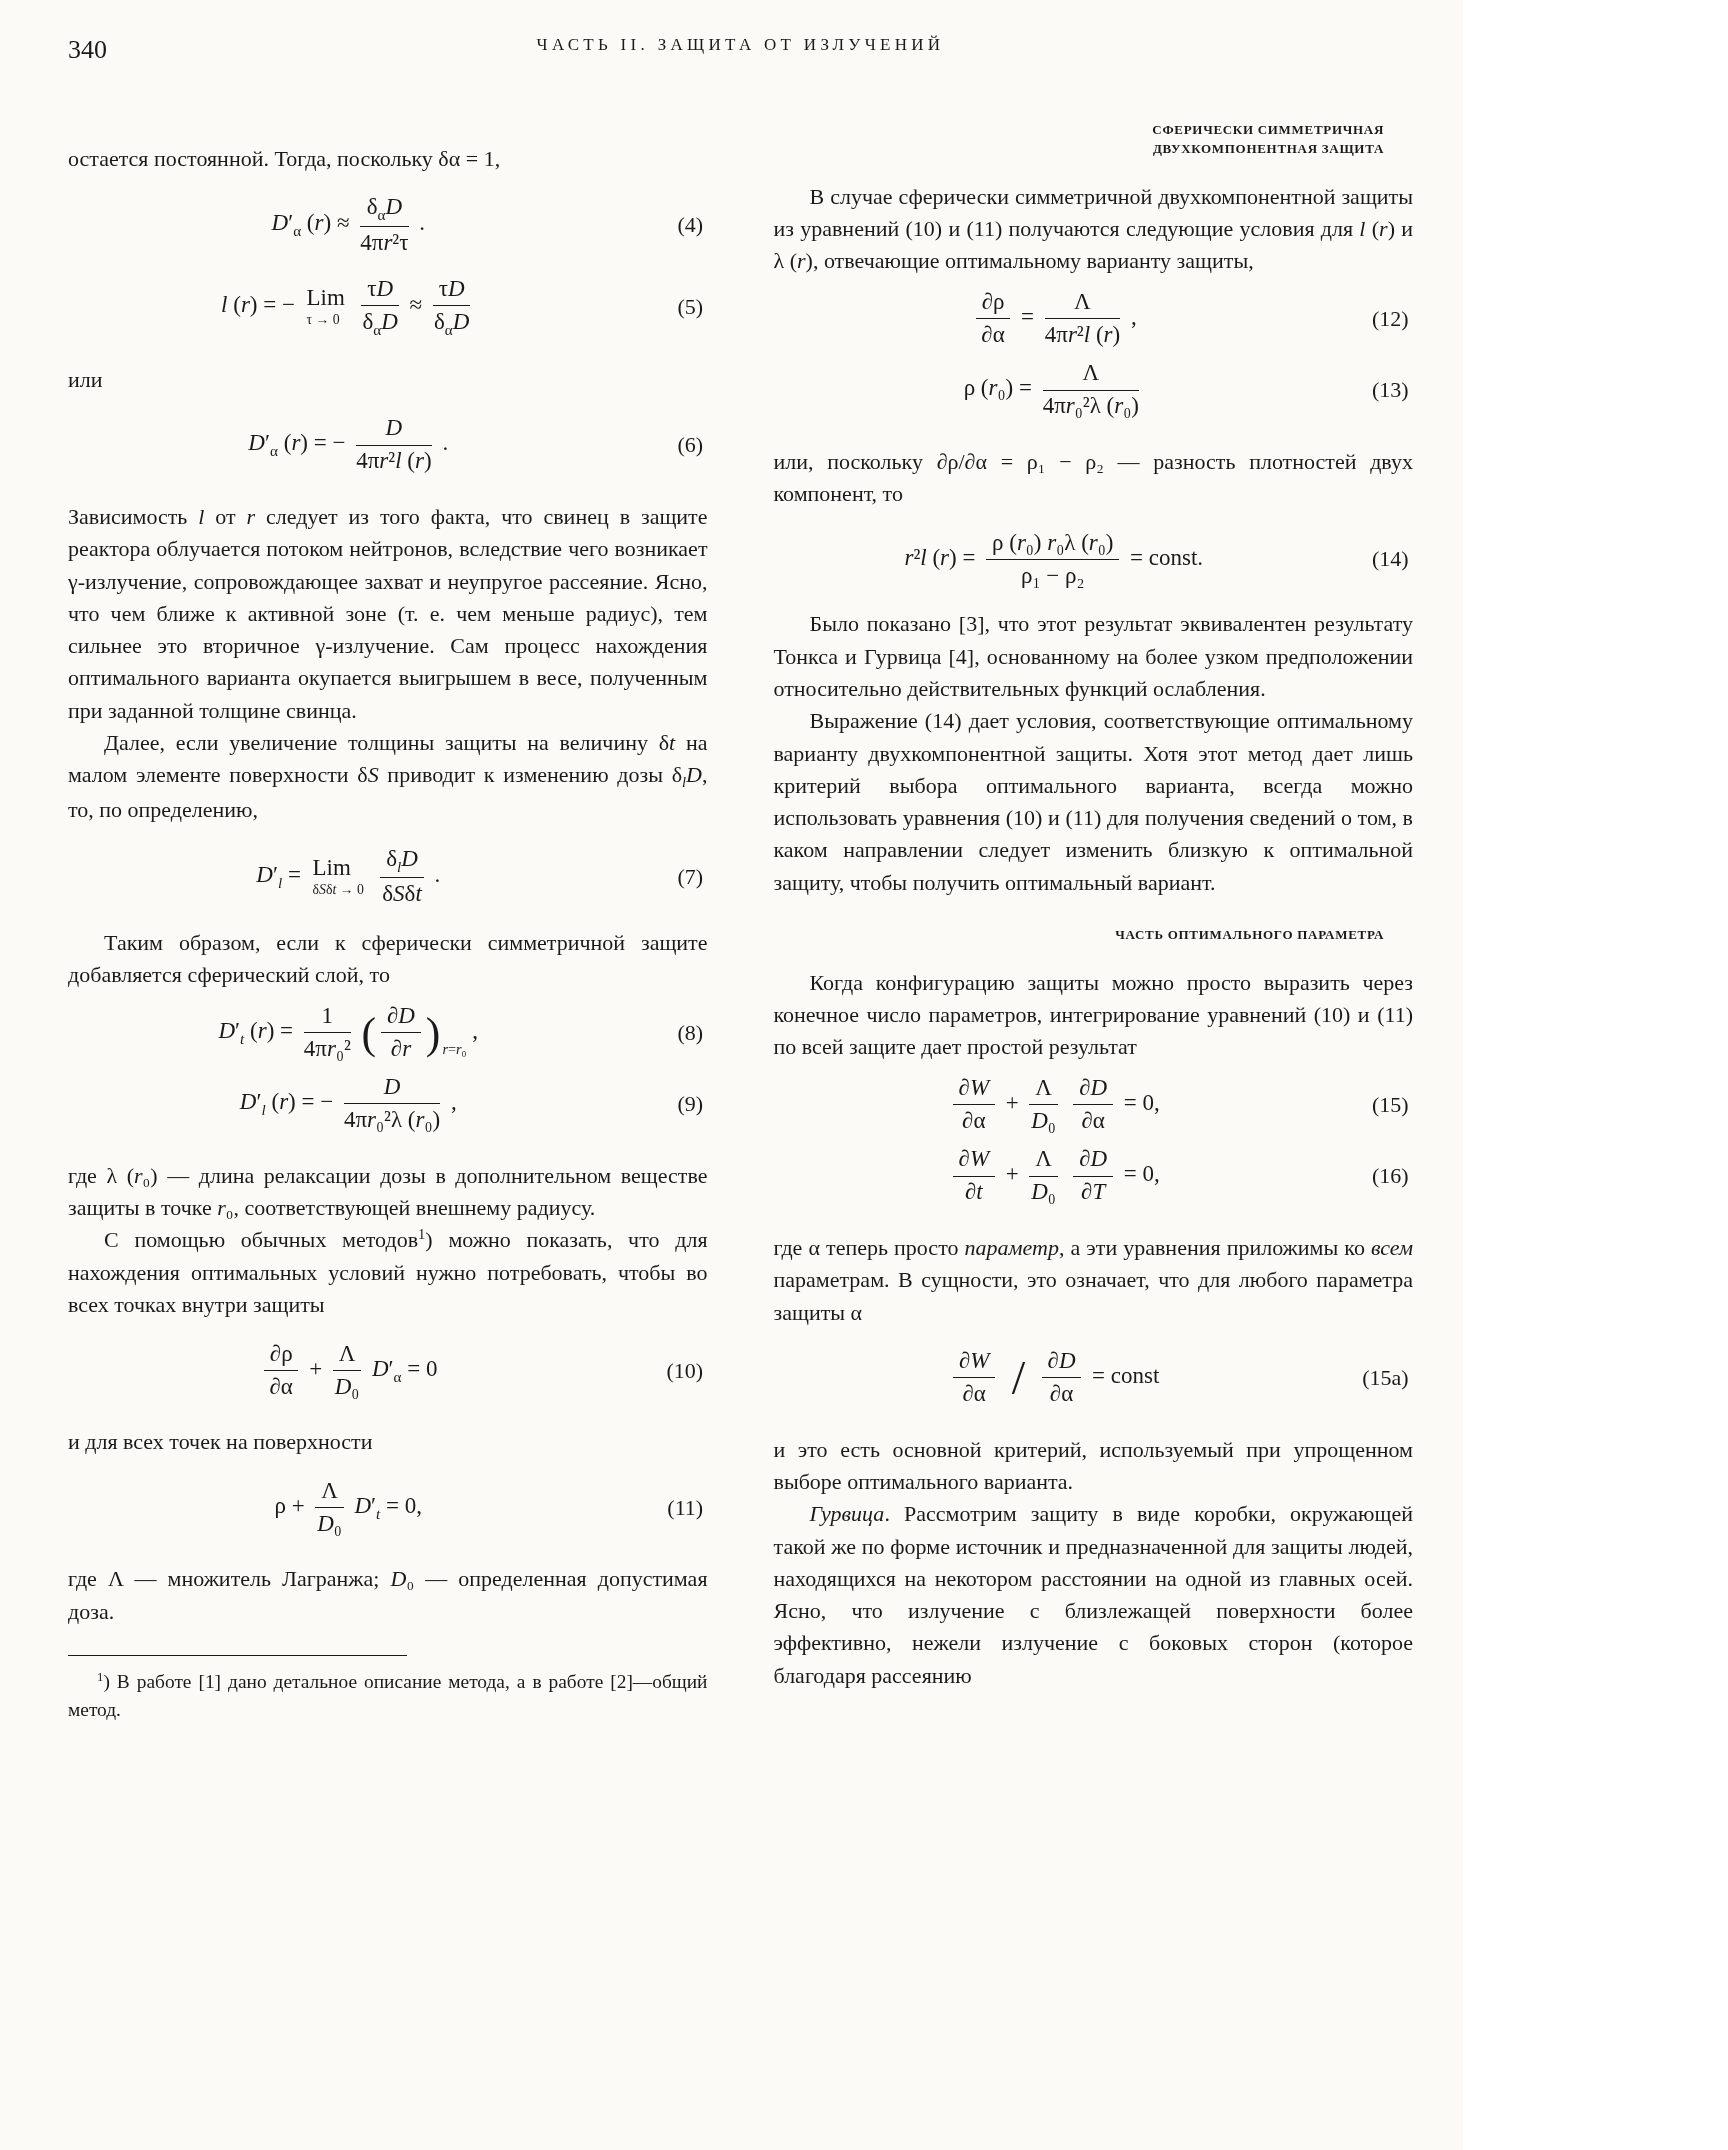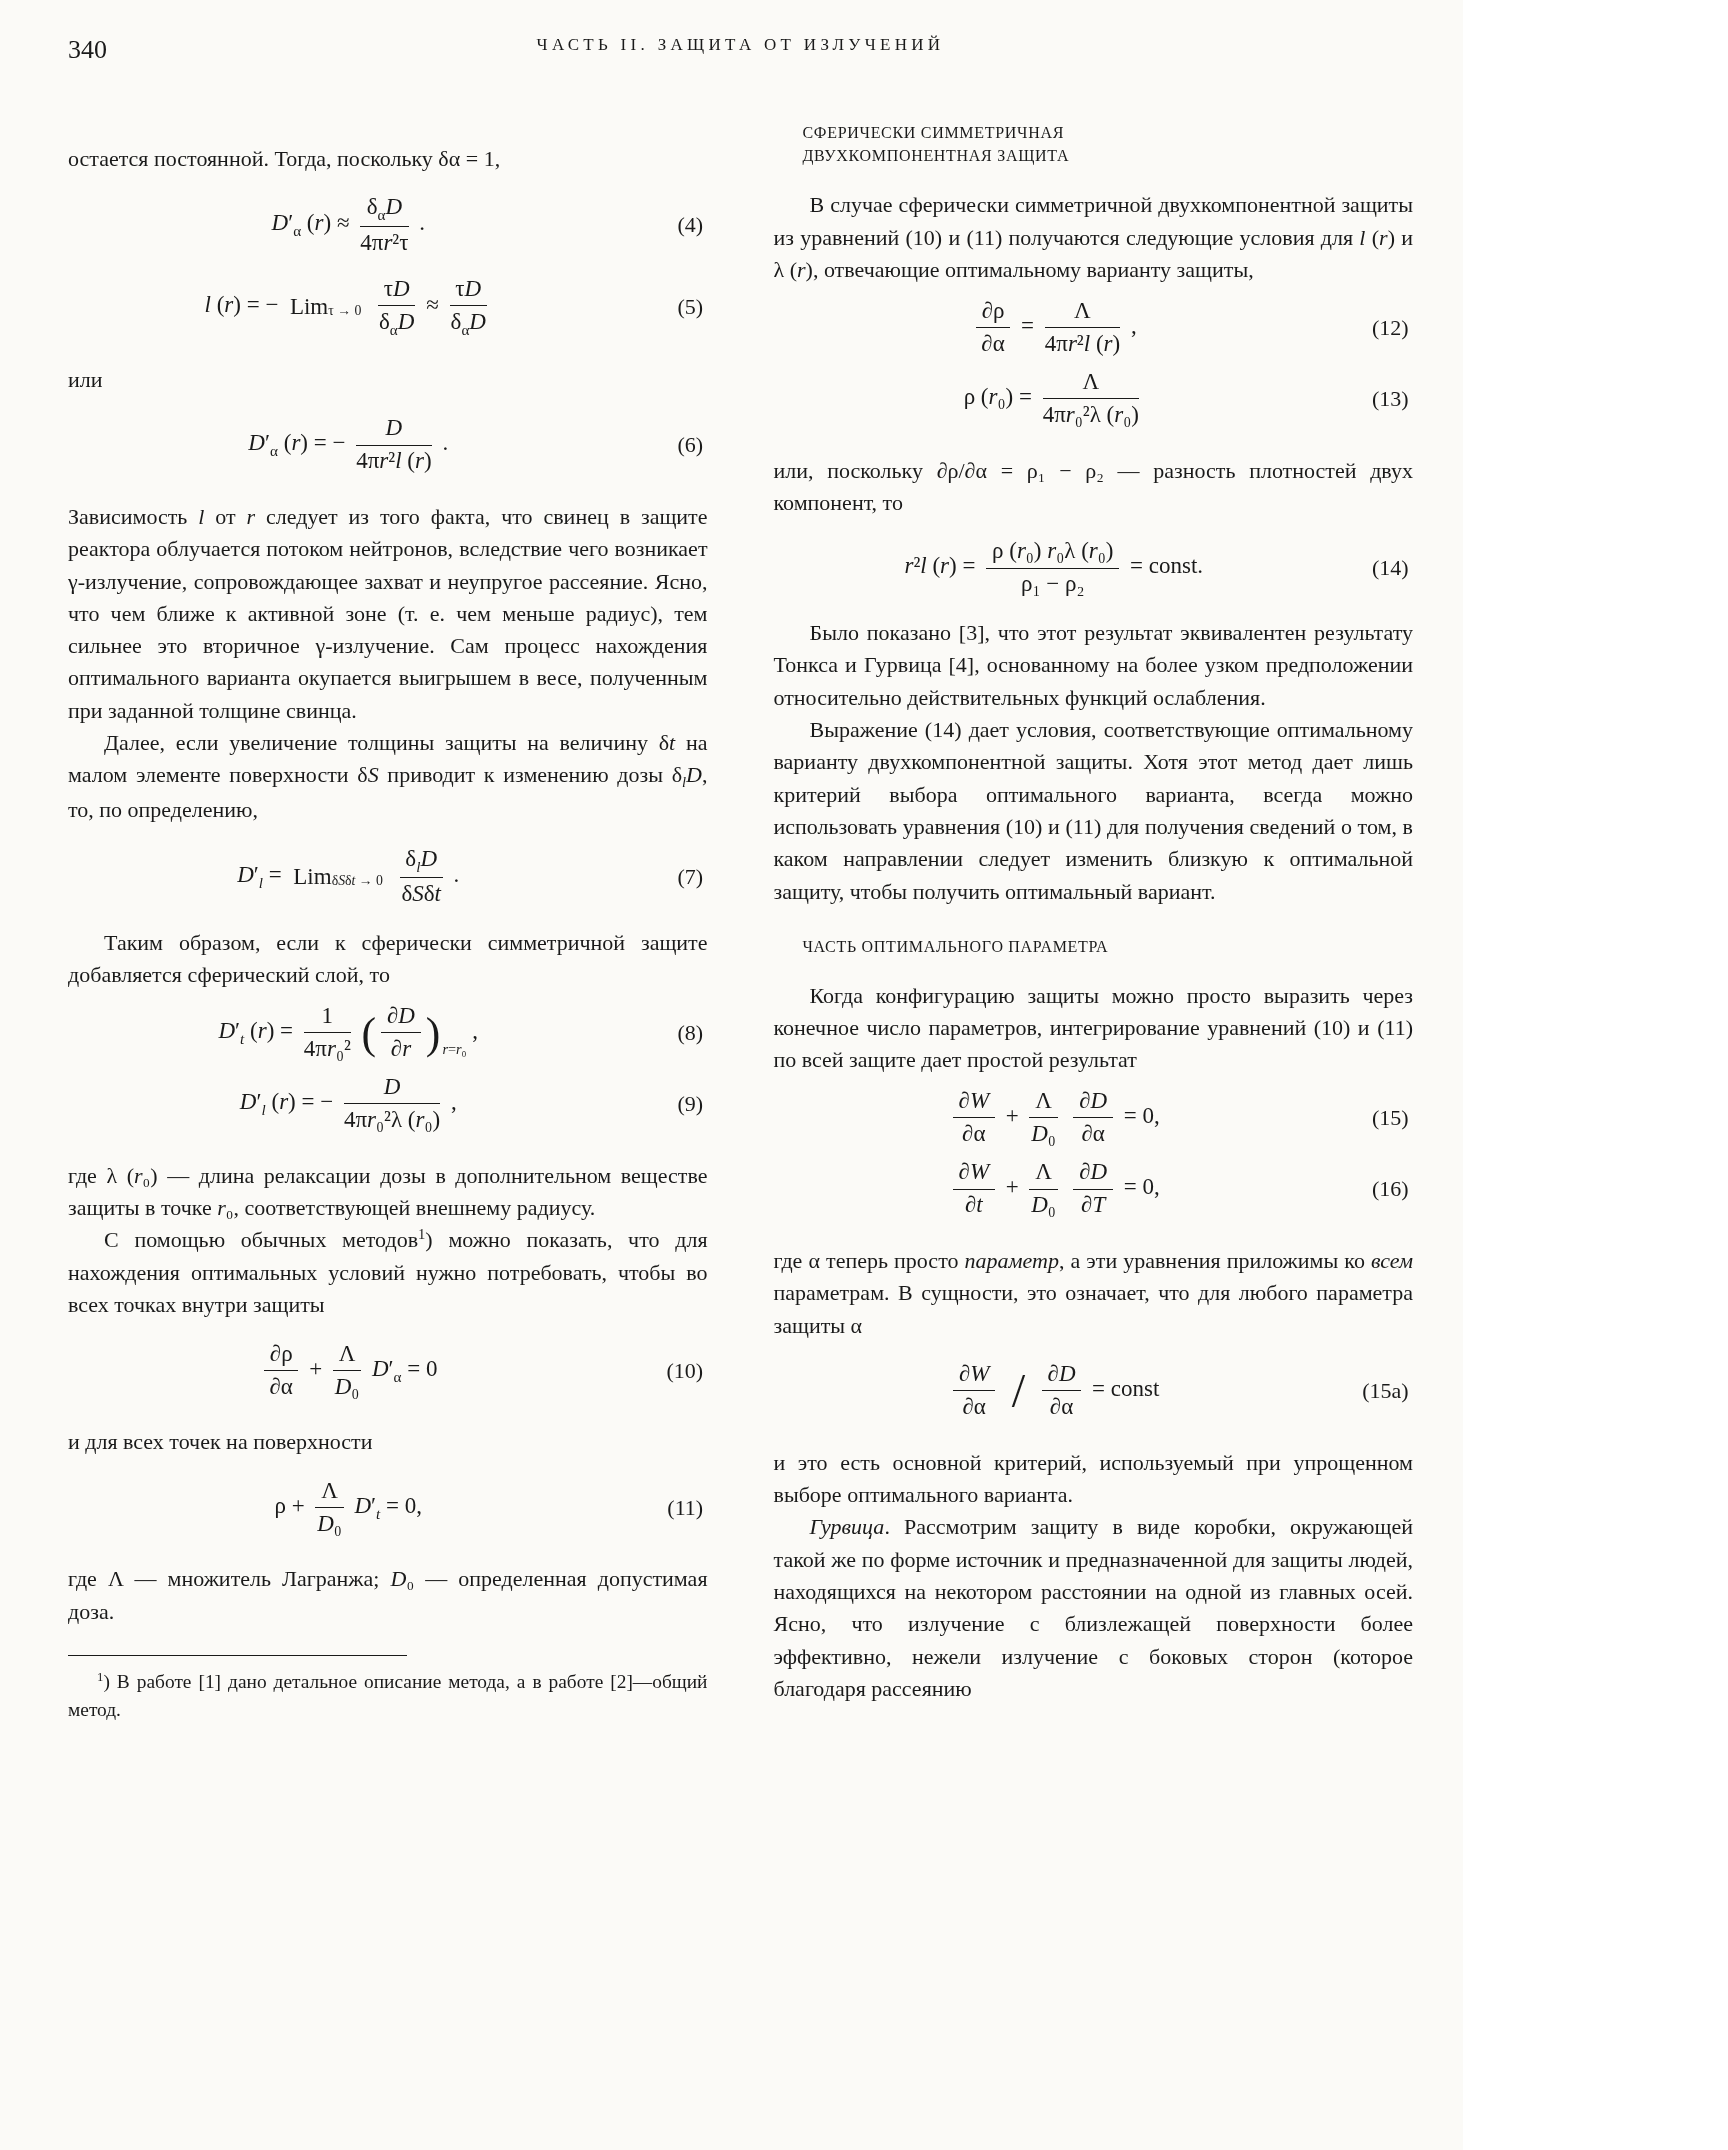--- a/index.html
+++ b/index.html
@@ -21,36 +21,36 @@
     font-size: 17px; font-weight: normal; letter-spacing: 4.3px; white-space: nowrap;
   }
   
   .cols { display: flex; gap: 66px; }
   .col  { width: 771px; font-size: 22px; line-height: 1.47; text-align: justify; }
   p { margin: 0; }
   p.ind   { text-indent: 36px; }
   p.noind { text-indent: 0; margin-top: 26px; }
   
   .sechead {
-    text-align: left; font-weight: normal; font-size: 16px; line-height: 1.45;
+    text-align: right; font-weight: bold; font-size: 13px; line-height: 1.45;
     letter-spacing: 0.7px; margin: 4.3px 29px 21.6px; text-indent: 0;
   }
   .sechead.second { margin-top: 27px; }
   
   .eq {
     position: relative; display: flex; justify-content: center; align-items: center;
     margin: 19px 0; padding-right: 79px; font-size: 23px; line-height: 1.2;
     text-align: center;
   }
   .eq.tight { margin: 11.5px 0; }
   .eqnum { position: absolute; right: 4.3px; top: 50%; transform: translateY(-50%); font-size: 22px; }
   .fr { display: inline-block; vertical-align: middle; text-align: center; margin: 0 5px; line-height: 1.15; }
   .fr .nu { display: block; border-bottom: 1.8px solid #1a1a1a; padding: 0 5.8px 2.9px; }
   .fr .de { display: block; padding-top: 2.9px; }
-  .lim { display: inline-flex; flex-direction: row; align-items: flex-end; vertical-align: middle; margin: 0 5.8px; line-height: 1; }
+  .lim { display: inline-flex; flex-direction: column; align-items: flex-start; vertical-align: middle; margin: 0 5.8px; line-height: 1; }
   .lim .limtop { display: block; }
   .lim .limbot { display: block; font-size: 0.6em; margin-top: 4.3px; }
   .bp { font-size: 1.9em; font-weight: 400; vertical-align: middle; line-height: 0; }
   .cond { font-size: 0.62em; vertical-align: -2.4ex; margin-left: 2.2px; }
   .slash { font-size: 2.1em; font-weight: 300; vertical-align: middle; line-height: 0; margin: 0 5.8px; }
   sub { font-size: 0.66em; }
   sup { font-size: 0.66em; }
   
   .fnrule { width: 339px; border: 0; border-top: 1.8px solid #1a1a1a; margin: 27px 0 11.5px; }
   .footnote { font-size: 19.4px; line-height: 1.45; text-align: justify; }

